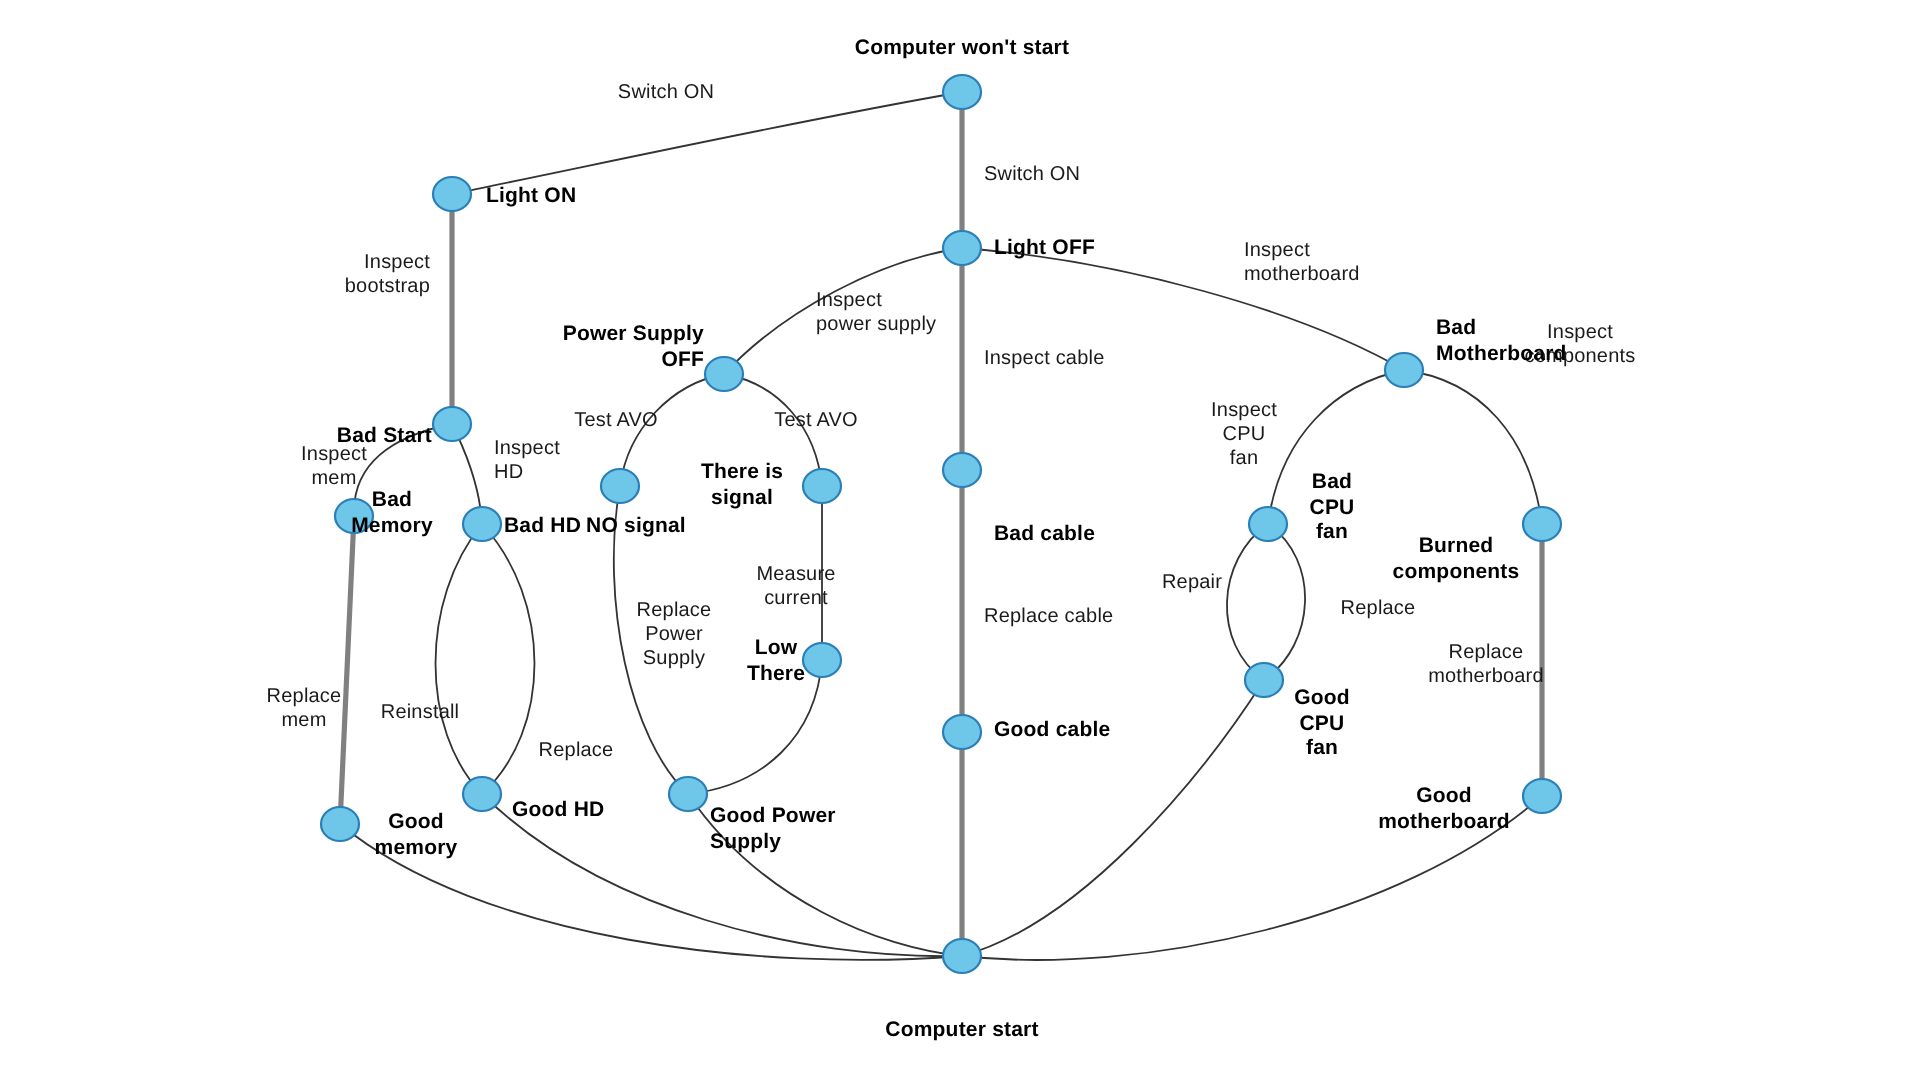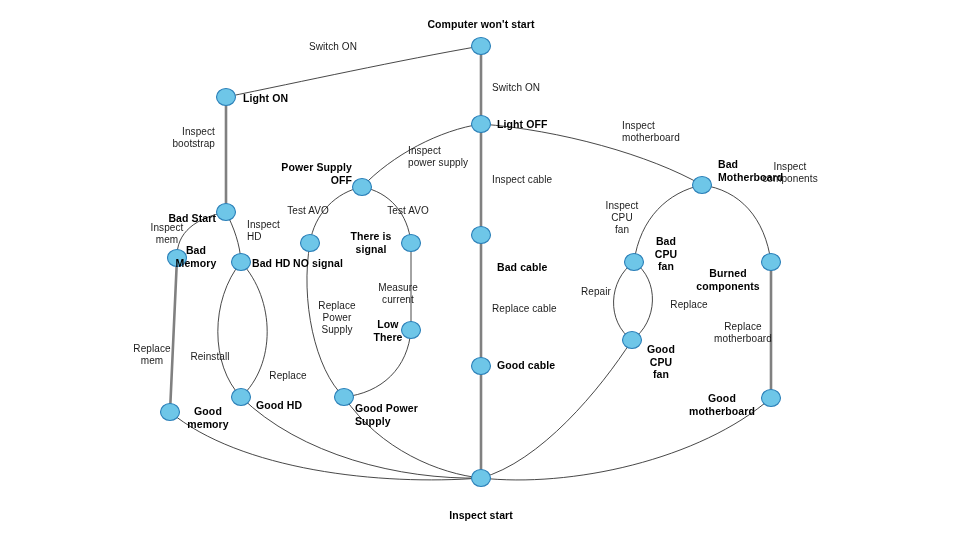--- a/index.html
+++ b/index.html
@@ -154,15 +154,15 @@
 CPU
 fan</div>
       <div class="node-label lbl-l" style="left: 497px; top: 359px;">Good cable</div>
       <div class="node-label lbl-l" style="left: 256px; top: 399px;">Good HD</div>
       <div class="node-label lbl-l" style="left: 355px; top: 402px;">Good Power
 Supply</div>
       <div class="node-label lbl-c" style="left: 208px; top: 405px;">Good
 memory</div>
       <div class="node-label lbl-c" style="left: 722px; top: 392px;">Good
 motherboard</div>
-      <div class="node-label lbl-c" style="left: 481px; top: 509px;">Inspect start</div>
+      <div class="node-label lbl-c" style="left: 481px; top: 509px;">Computer start</div>
     </div>
 </div>
 
 </body></html>

